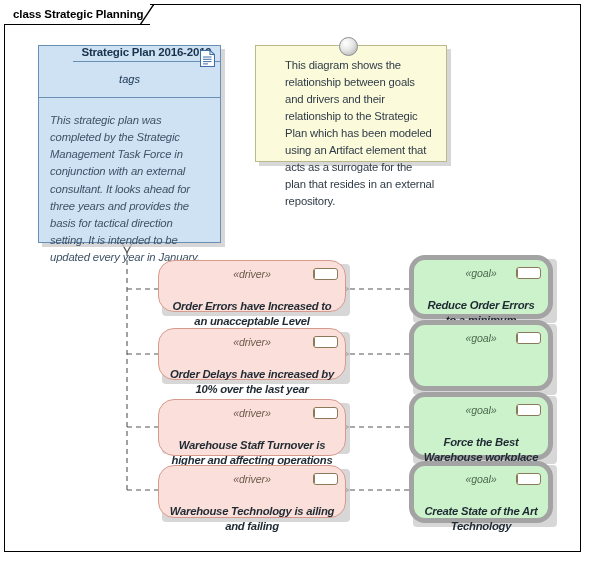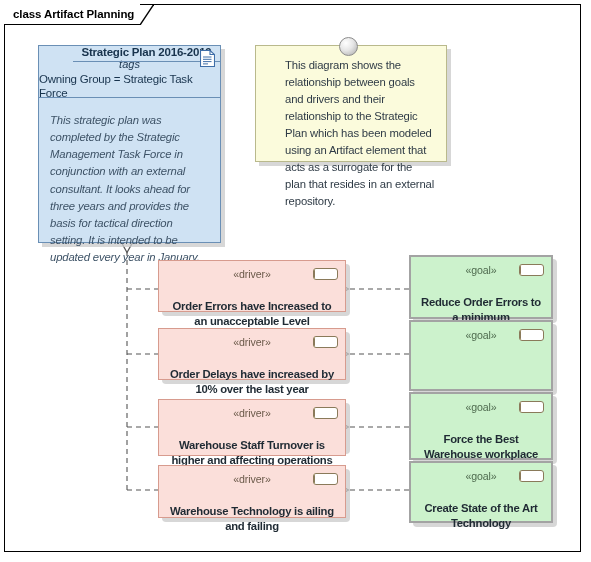--- a/index.html
+++ b/index.html
@@ -158,33 +158,34 @@
     border-radius: 50%;
     background: radial-gradient(circle at 35% 30%, #ffffff 0%, #e6e6e6 45%, #a9a9a9 100%);
     border: 1px solid #8c8c8c;
     box-sizing: border-box;
   }
 
   
   .elem {
     position: absolute;
     box-sizing: border-box;
-    border-radius: 0;
+    border-radius: 16px;
     display: flex;
     flex-direction: column;
     align-items: center;
     padding-top: 7px;
+    font-style: italic;
   }
   .elem.driver {
     background: #fbdfda;
     border: 1px solid #d79b8e;
   }
   .elem.goal {
     background: #ccf2cc;
-    border: 2px solid #a3a3a3;
+    border: 5px solid #a3a3a3;
   }
   .stereo {
     font-size: 10.6px;
     color: #6b5a4a;
     letter-spacing: -0.1px;
     line-height: 1.2;
   }
   .elem.goal .stereo { color: #4f6b4f; }
   .elem-name {
     margin-top: 18px;
@@ -227,21 +228,21 @@
     pointer-events: none;
   }
 </style>
 </head>
 <body>
 
 <div id="canvas">
 
   <div class="frame"></div>
   <div class="frame-tab">
-    <div class="frame-tab-body">class Artifact Planning</div>
+    <div class="frame-tab-body">class Strategic Planning</div>
     <svg class="frame-tab-slant" style="left:136px;" viewBox="0 0 14 21">
       <path d="M 0,21 L 14,0" stroke="#000000" stroke-width="1.4" fill="none"></path>
     </svg>
   </div>
 
   <svg class="svg-layer">
     <defs>
       <marker id="openArrowLeft" markerWidth="12" markerHeight="12" refX="1.5" refY="5" orient="auto">
         <path d="M 10,0 L 1,5 L 10,10" fill="none" stroke="#555555" stroke-width="1.1"></path>
       </marker>
@@ -284,21 +285,20 @@
             <line x1="3" y1="7" x2="11.5" y2="7"></line>
             <line x1="3" y1="9.3" x2="11.5" y2="9.3"></line>
             <line x1="3" y1="11.6" x2="11.5" y2="11.6"></line>
             <line x1="3" y1="13.9" x2="8" y2="13.9"></line>
           </g>
         </svg>
       </span>
     </div>
     <div class="artifact-tags">
       <span class="tags-label">tags</span>
-      <span class="tags-value">Owning Group = Strategic Task Force</span>
     </div>
     <div class="artifact-body">This strategic plan was completed by the Strategic Management Task Force in conjunction with an external consultant. It looks ahead for three years and provides the basis for tactical direction setting. It is intended to be updated every year in January.</div>
   </div>
 
   <div class="shadow" style="left:259px; top:49px; width:192px; height:117px;"></div>
   <div class="note">
     <div class="note-text">This diagram shows the relationship between goals and drivers and their relationship to the Strategic Plan which has been modeled using an Artifact element that acts as a surrogate for the plan that resides in an external repository.</div>
   </div>
   <div class="note-pin"></div>
 

